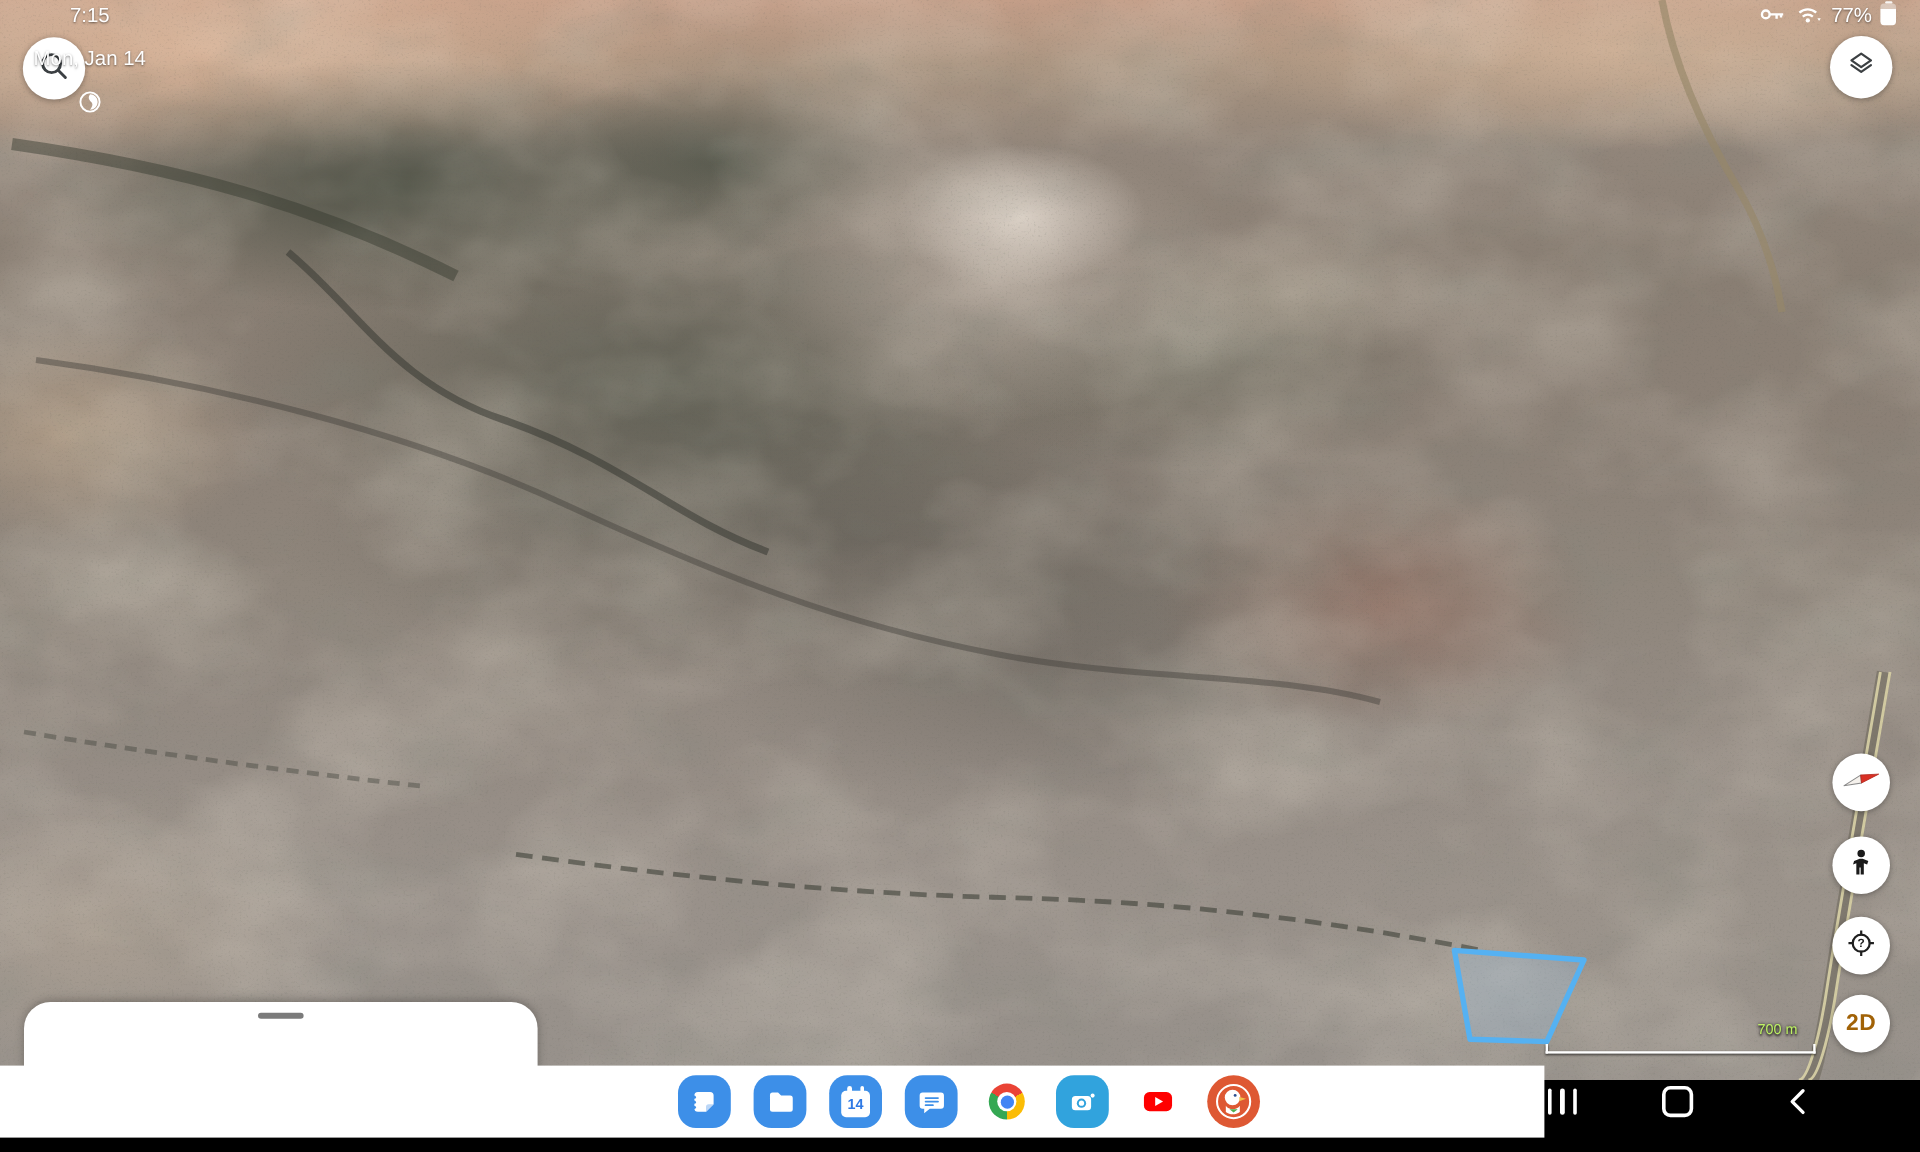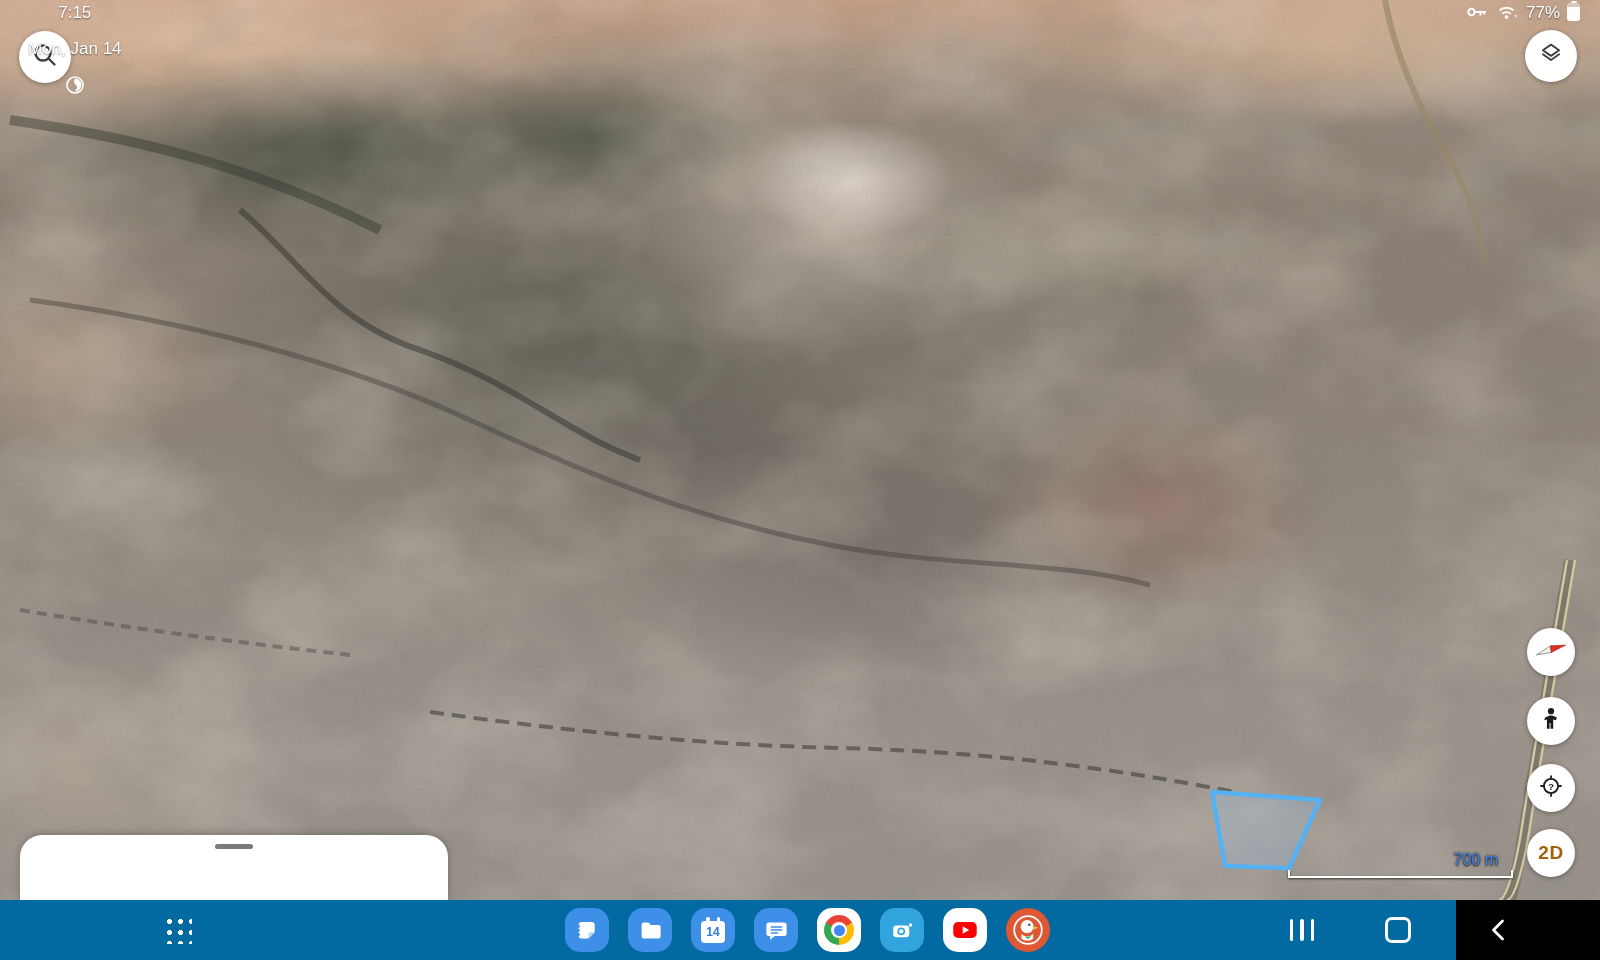--- a/index.html
+++ b/index.html
@@ -45,33 +45,33 @@
   .fab.big{width:52px;height:52px;}
   .fab.small{width:48px;height:48px;}
   .fab-search{left:19px;top:31px;}
   .fab-layers{left:1525px;top:30px;}
   .fab-compass{left:1527px;top:628px;}
   .fab-pegman{left:1527px;top:697px;}
   .fab-location{left:1527px;top:764px;}
   .fab-2d{left:1527px;top:829px;font-weight:bold;font-size:19px;color:#a16207;letter-spacing:.5px;}
 
   
-  .scale-label{position:absolute;right:102px;top:851px;color:#3b82f6;font-size:16px;
+  .scale-label{position:absolute;right:102px;top:851px;color:#bef264;font-size:12px;
     text-shadow:0 0 3px rgba(0,0,0,.9),0 1px 2px rgba(0,0,0,.8);z-index:20;}
   .scale-bar{position:absolute;left:1288px;top:870px;width:225px;height:8px;box-sizing:border-box;
     border-left:2px solid #fff;border-right:2px solid #fff;border-bottom:2px solid #fff;
     filter:drop-shadow(0 1px 1px rgba(0,0,0,.7));z-index:20;}
 
   
   .bottom-sheet{position:absolute;left:20px;top:835px;width:428px;height:65px;background:#fff;
     border-radius:22px 22px 0 0;box-shadow:0 -1px 8px rgba(0,0,0,.25);z-index:26;}
   .drag-handle{width:38px;height:5px;border-radius:3px;background:#7b7b7b;margin:9px auto 0;}
 
   
-  .taskbar{position:absolute;left:0;bottom:0;width:1456px;height:60px;background:#0369a1;z-index:40;}
+  .taskbar{position:absolute;left:0;bottom:12px;width:1287px;height:60px;background:#ffffff;z-index:40;}
   .app-drawer{position:absolute;left:164px;top:16px;width:28px;height:28px;
     background:radial-gradient(circle,#fff 2.3px,rgba(255,255,255,0) 2.6px);
     background-size:11px 11px;background-position:0 0;}
   .apps{position:absolute;left:565px;top:8px;display:flex;gap:19px;}
   .app{width:44px;height:44px;border-radius:15px;display:flex;align-items:center;justify-content:center;position:relative;}
   .app-blue{background:#3d8fe8;}
   .app-white{background:#fff;}
   .cal-page{width:24px;height:22px;background:#fff;border-radius:4px;position:relative;
     display:flex;align-items:center;justify-content:center;margin-top:4px;}
   .cal-page::before,.cal-page::after{content:"";position:absolute;top:-4px;width:3.5px;height:7px;

